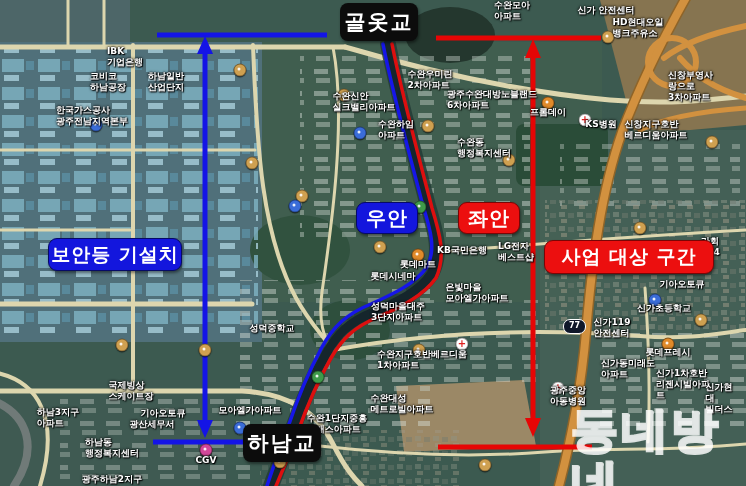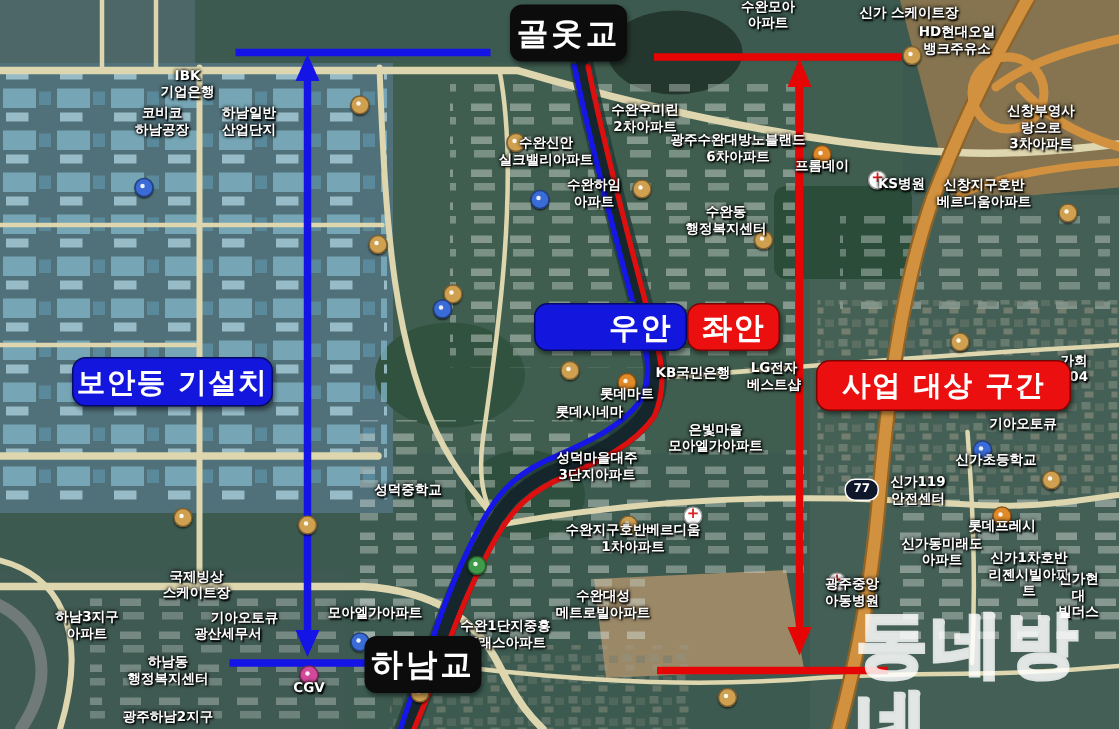--- a/index.html
+++ b/index.html
@@ -5,21 +5,21 @@
   html,body{margin:0;padding:0;background:#222;}
   #stage{position:relative;width:746px;height:486px;overflow:hidden;
          font-family:"DejaVu Sans",sans-serif;background:#3c5a50;}
   #stage svg{position:absolute;left:0;top:0;}
   .layer{position:absolute;left:0;top:0;width:746px;height:486px;pointer-events:none;}
 
   
   .map-label{position:absolute;transform:translate(-50%,-50%);
     font:bold 9px/1.2 "DejaVu Sans",sans-serif;color:#fff;
     text-shadow:0 0 2px #000,0 0 3px #000,1px 1px 1px #000;
-    white-space:pre-line;text-align:center;}
+    white-space:pre-line;text-align:left;}
 
   
   .poi{position:absolute;width:11px;height:11px;border-radius:50%;
     transform:translate(-50%,-50%);border:1px solid rgba(0,0,0,.4);
     box-shadow:0 1px 1px rgba(0,0,0,.55);}
   .poi::after{content:"";position:absolute;left:3px;top:3px;width:3px;height:3px;
     border-radius:50%;background:rgba(255,255,255,.9);}
   .poi-fuel{background:#cfa050}
   .poi-store{background:#e08a2a}
   .poi-school{background:#3a6cd8}
@@ -33,21 +33,21 @@
   .anno{position:absolute;display:flex;align-items:center;justify-content:center;
     font-family:"DejaVu Sans",sans-serif;font-weight:bold;color:#fff;white-space:nowrap;
     box-shadow:1px 2px 3px rgba(0,0,0,.45);}
   .anno-black{background:#0c0c0c;border-radius:8px;font-size:21px;letter-spacing:2px;}
   .anno-blue {background:#1316dd;border:1px solid #060a66;border-radius:9px;font-size:19px;letter-spacing:1px;}
   .anno-red  {background:#ec0f0f;border:1px solid #7a0505;border-radius:9px;font-size:19px;letter-spacing:1px;}
 
   #bridge-top   {left:340px;top:3px;  width:78px;height:38px;}
   #bridge-bottom{left:243px;top:424px;width:78px;height:38px;}
   #anno-security{left:48px; top:238px;width:132px;height:31px;}
-  #anno-rightbank{left:356px;top:202px;width:60px;height:30px;font-size:20px;padding-left:40px;}
+  #anno-rightbank{left:356px;top:202px;width:60px;height:30px;font-size:20px;}
   #anno-leftbank {left:458px;top:202px;width:60px;height:30px;font-size:20px;}
   #anno-project {left:544px;top:240px;width:168px;height:32px;}
 
   
   .shield{position:absolute;left:563px;top:319px;width:21px;height:13px;
     background:#0f172a;border:1px solid #fff;border-radius:7px;
     color:#fff;font:bold 8px/12px "DejaVu Sans",sans-serif;text-align:center;}
 
   
   .watermark{position:absolute;left:571px;top:404px;
@@ -194,23 +194,25 @@
       <div class="poi poi-park" style="left: 318px; top: 377px;"></div>
       <div class="poi poi-cinema" style="left: 206px; top: 450px;"></div>
     </div>
   <div id="label-layer" class="layer">
       <div class="map-label" style="left: 125px; top: 57px;">IBK
 기업은행</div>
       <div class="map-label" style="left: 108px; top: 82px;">코비코
 하남공장</div>
       <div class="map-label" style="left: 166px; top: 82px;">하남일반
 산업단지</div>
+      <div class="map-label" style="left: 92px; top: 116px;">한국가스공사
+광주전남지역본부</div>
       <div class="map-label" style="left: 512px; top: 11px;">수완모아
 아파트</div>
-      <div class="map-label" style="left: 606px; top: 10px;">신가 스케이트장</div>
+      <div class="map-label" style="left: 606px; top: 10px;">신가 안전센터</div>
       <div class="map-label" style="left: 638px; top: 28px;">HD현대오일
 뱅크주유소</div>
       <div class="map-label" style="left: 694px; top: 86px;">신창부영사랑으로
 3차아파트</div>
       <div class="map-label" style="left: 656px; top: 130px;">신창지구호반
 베르디움아파트</div>
       <div class="map-label" style="left: 601px; top: 124px;">KS병원</div>
       <div class="map-label" style="left: 492px; top: 100px;">광주수완대방노블랜드
 6차아파트</div>
       <div class="map-label" style="left: 430px; top: 80px;">수완우미린

